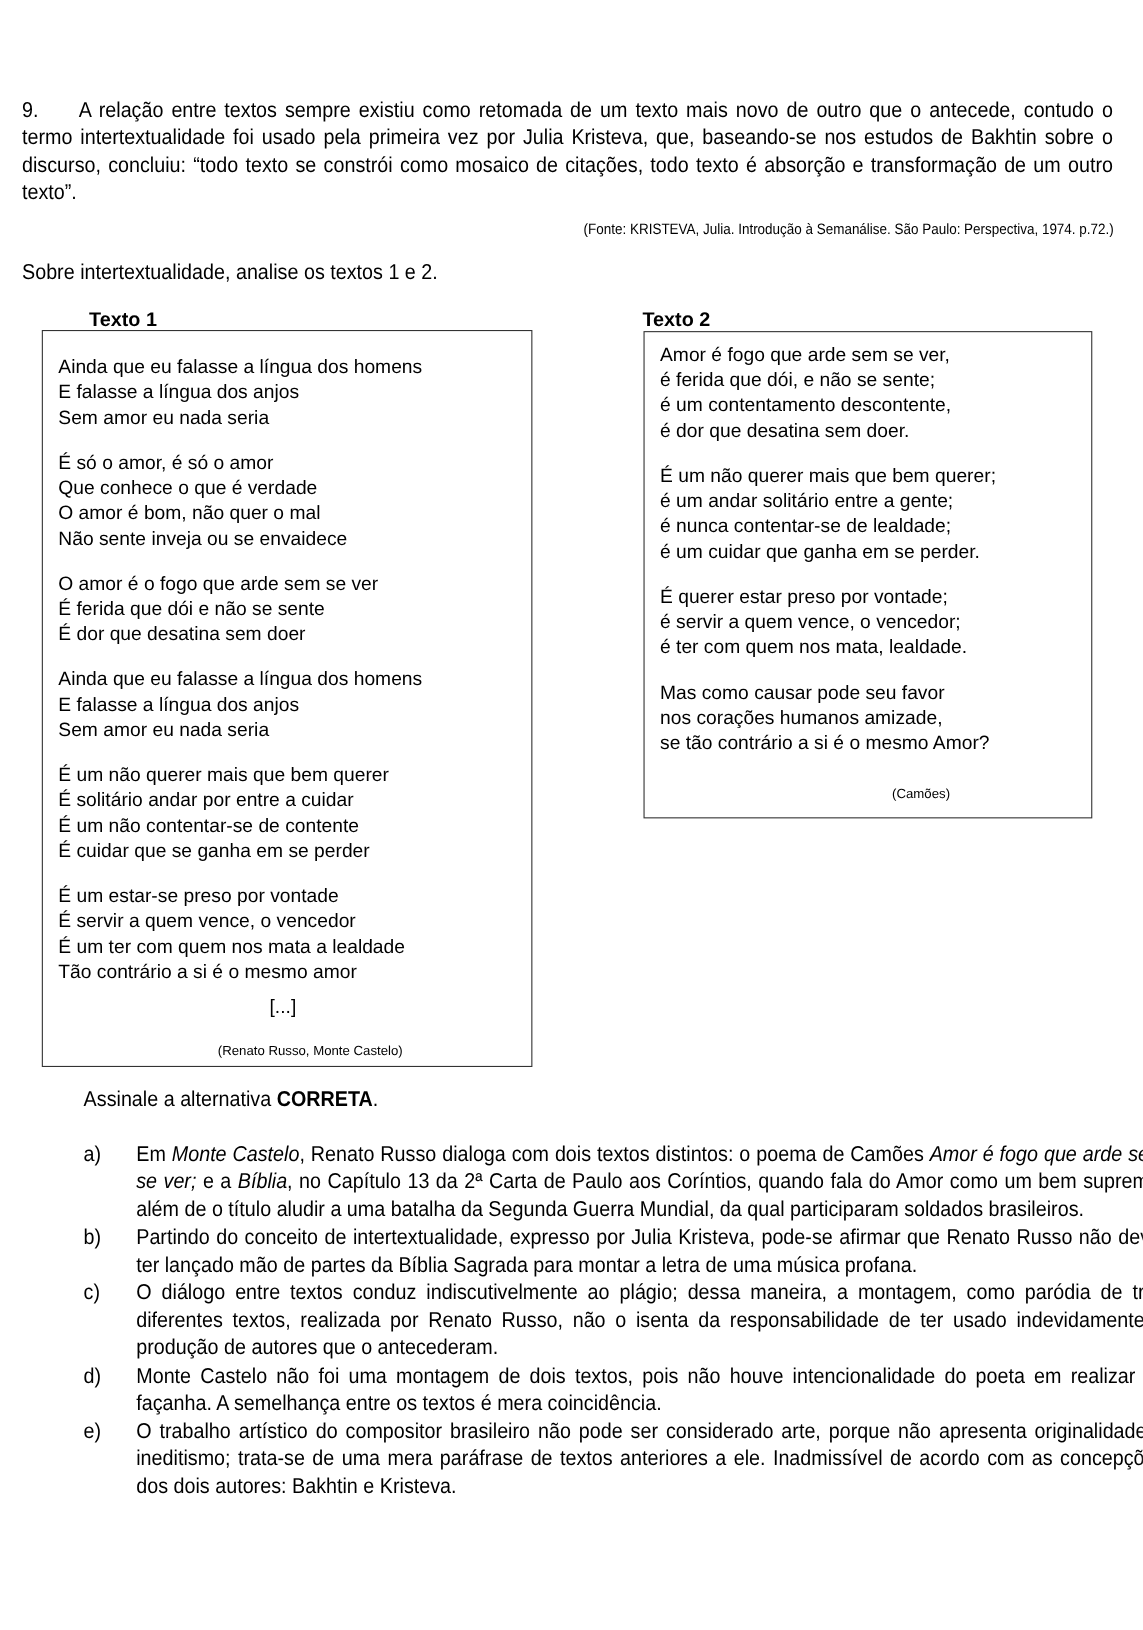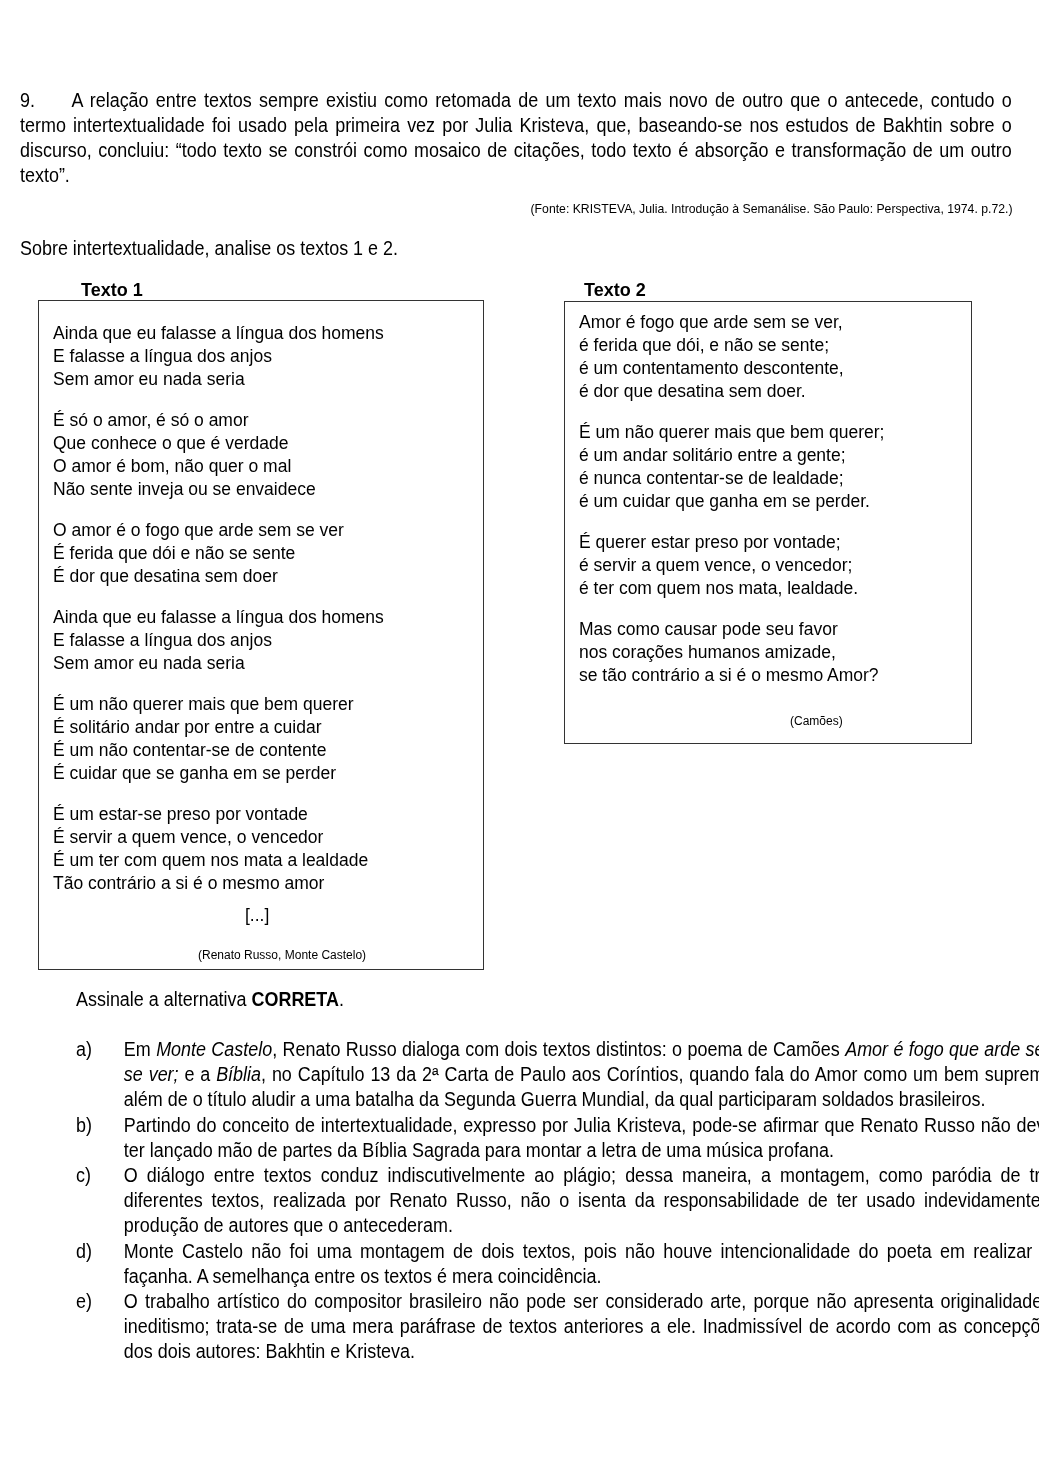--- a/index.html
+++ b/index.html
@@ -78,21 +78,21 @@
         <div>É servir a quem vence, o vencedor</div>
         <div>É um ter com quem nos mata a lealdade</div>
         <div>Tão contrário a si é o mesmo amor</div>
       </div>
     </div>
   <div class="poem" style="position:absolute; left:206px; top:603px;">[...]</div>
   <div class="credit" style="position:absolute; left:159px; top:645px;">(Renato Russo, Monte Castelo)</div>
 </div>
 
 <div class="abs box-title" style="left:584px; top:280px;">Texto 2</div>
-<div class="abs box" style="left:564px; top:301px; width:408px; height:443px;">
+<div class="abs box" style="left:585px; top:301px; width:408px; height:443px;">
   <div class="poem" style="position:absolute; left:14px; top:9px;" id="t2-poem">
       <div class="stanza">
         <div>Amor é fogo que arde sem se ver,</div>
         <div>é ferida que dói, e não se sente;</div>
         <div>é um contentamento descontente,</div>
         <div>é dor que desatina sem doer.</div>
       </div>
       <div class="stanza">
         <div>É um não querer mais que bem querer;</div>
         <div>é um andar solitário entre a gente;</div>

